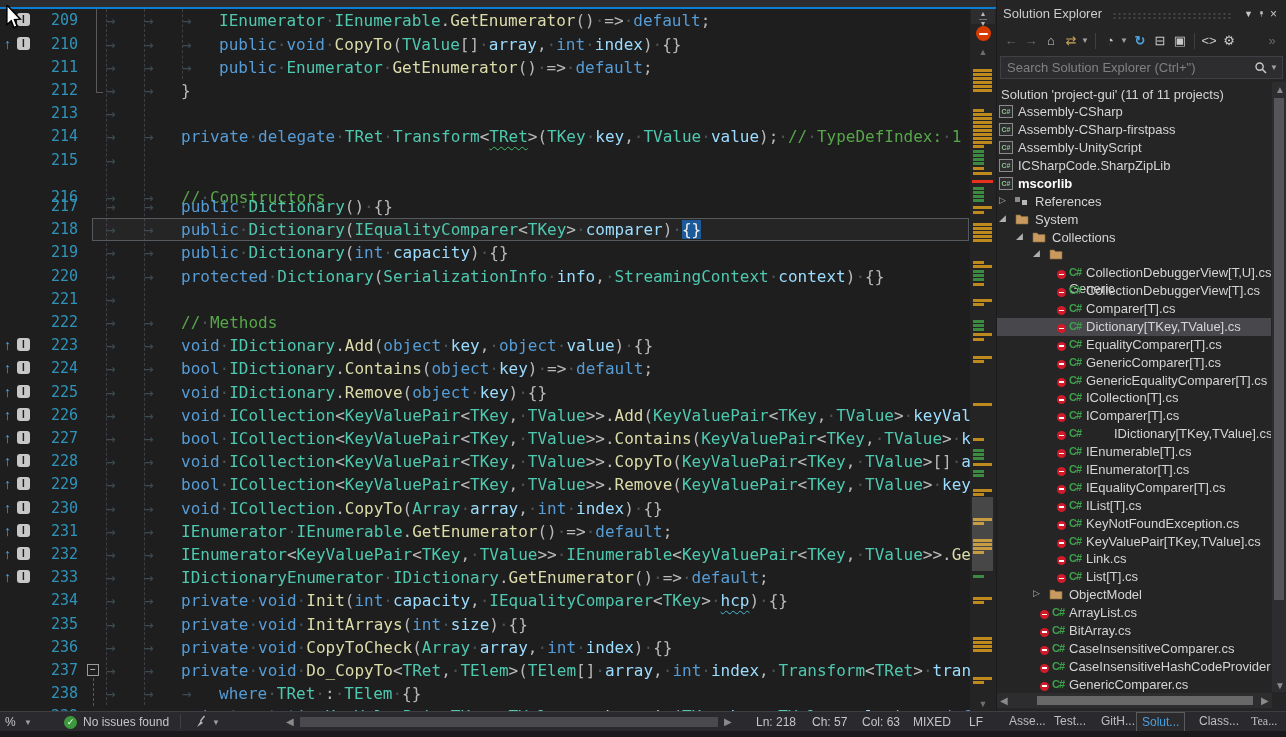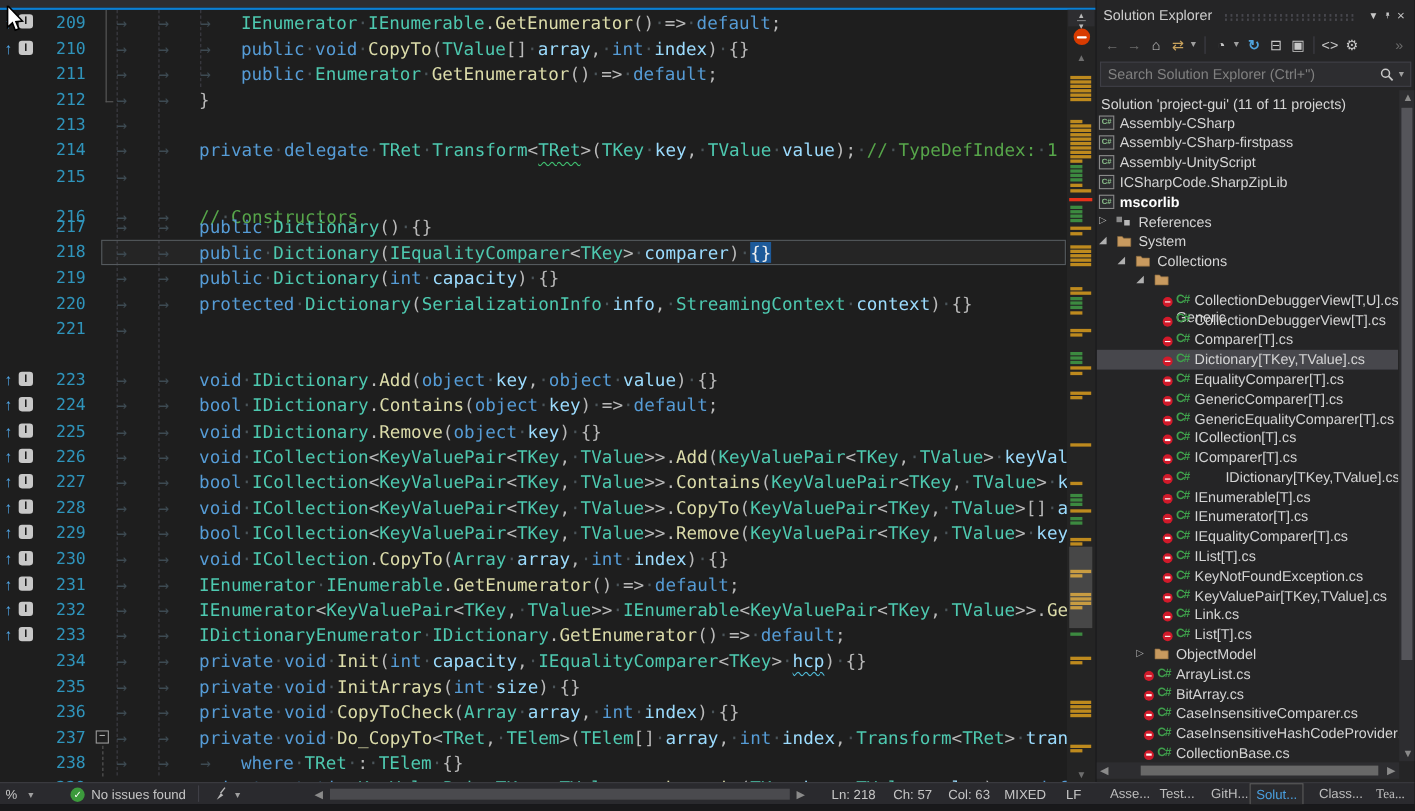--- a/index.html
+++ b/index.html
@@ -160,20 +160,24 @@
         <span class="lnum">219</span>
         <span class="code-text"><span class="tab">→</span><span class="tab">→</span><span class="c-k">public</span><span class="c-d"><span class="sp">·</span></span><span class="c-t">Dictionary</span><span class="c-o">(</span><span class="c-k">int</span><span class="c-d"><span class="sp">·</span></span><span class="c-p">capacity</span><span class="c-o">)<span class="sp">·</span>{}</span></span>
       </div>
       <div class="code-row" style="top: 264.6px;">
         <span class="lnum">220</span>
         <span class="code-text"><span class="tab">→</span><span class="tab">→</span><span class="c-k">protected</span><span class="c-d"><span class="sp">·</span></span><span class="c-t">Dictionary</span><span class="c-o">(</span><span class="c-t">SerializationInfo</span><span class="c-d"><span class="sp">·</span></span><span class="c-p">info</span><span class="c-o">,<span class="sp">·</span></span><span class="c-t">StreamingContext</span><span class="c-d"><span class="sp">·</span></span><span class="c-p">context</span><span class="c-o">)<span class="sp">·</span>{}</span></span>
       </div>
       <div class="code-row" style="top: 287.8px;">
         <span class="lnum">221</span>
         <span class="code-text"><span class="tab">→</span></span>
+      </div>
+      <div class="code-row" style="top: 311px;">
+        <span class="lnum">222</span>
+        <span class="code-text"><span class="tab">→</span><span class="tab">→</span><span class="c-c">//<span class="sp">·</span>Methods</span></span>
       </div>
       <div class="code-row" style="top: 334.2px;">
         <span class="impl">
           <b class="up">↑</b>
           <b class="ibox">I</b>
         </span>
         <span class="lnum">223</span>
         <span class="code-text"><span class="tab">→</span><span class="tab">→</span><span class="c-k">void</span><span class="c-d"><span class="sp">·</span></span><span class="c-t">IDictionary</span><span class="c-o">.</span><span class="c-m">Add</span><span class="c-o">(</span><span class="c-k">object</span><span class="c-d"><span class="sp">·</span></span><span class="c-p">key</span><span class="c-o">,<span class="sp">·</span></span><span class="c-k">object</span><span class="c-d"><span class="sp">·</span></span><span class="c-p">value</span><span class="c-o">)<span class="sp">·</span>{}</span></span>
       </div>
       <div class="code-row" style="top: 357.4px;">
@@ -606,21 +610,21 @@
         <span class="lbl" style="left:72px;">CaseInsensitiveComparer.cs</span>
       </div>
       <div class="trow" style="top: 575.66px;">
         <span class="badge" style="left:43px;"></span>
         <span class="cs-ico" style="left:55px;">C#</span>
         <span class="lbl" style="left:72px;">CaseInsensitiveHashCodeProvider.cs</span>
       </div>
       <div class="trow" style="top: 593.54px;">
         <span class="badge" style="left:43px;"></span>
         <span class="cs-ico" style="left:55px;">C#</span>
-        <span class="lbl" style="left:72px;">CollectionBase.cs</span>
+        <span class="lbl" style="left:72px;">GenericComparer.cs</span>
       </div>
     </div>
 </div>
 <div id="sx-vscroll">
   <div class="sx-sb-arrow" style="left:3px; top:2px;">▲</div>
   <div id="sx-vthumb"></div>
   <div class="sx-sb-arrow" style="left:3px; top:598px;">▼</div>
 </div>
 <div id="sx-hscroll">
   <div class="sx-sb-arrow" style="left:3px; top:2px;">◀</div>

